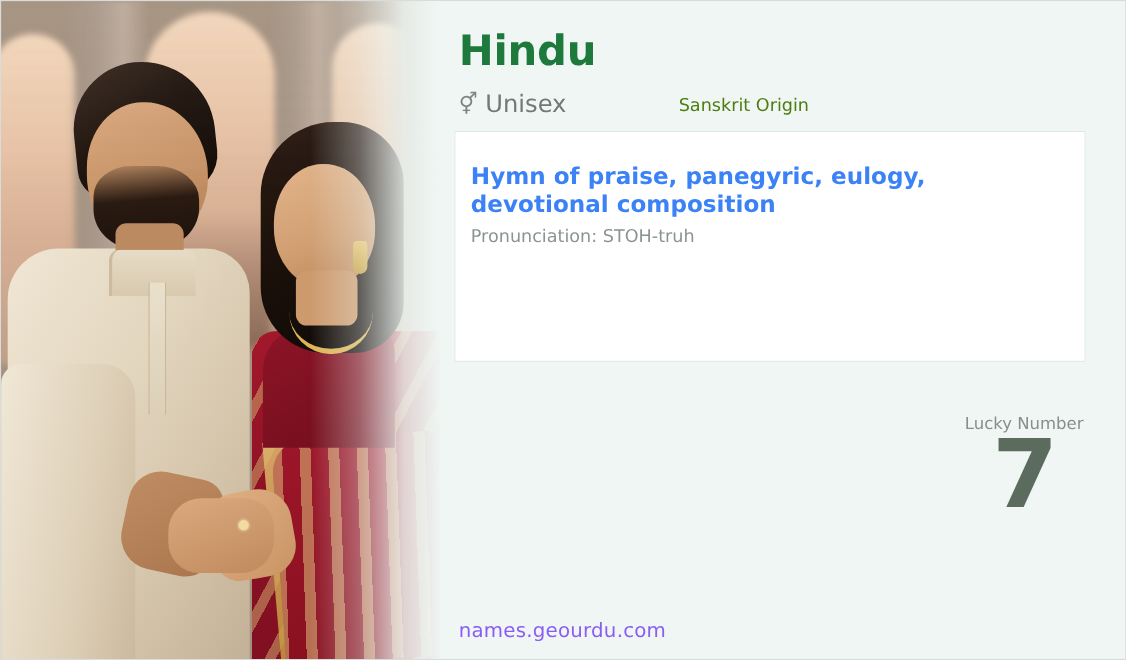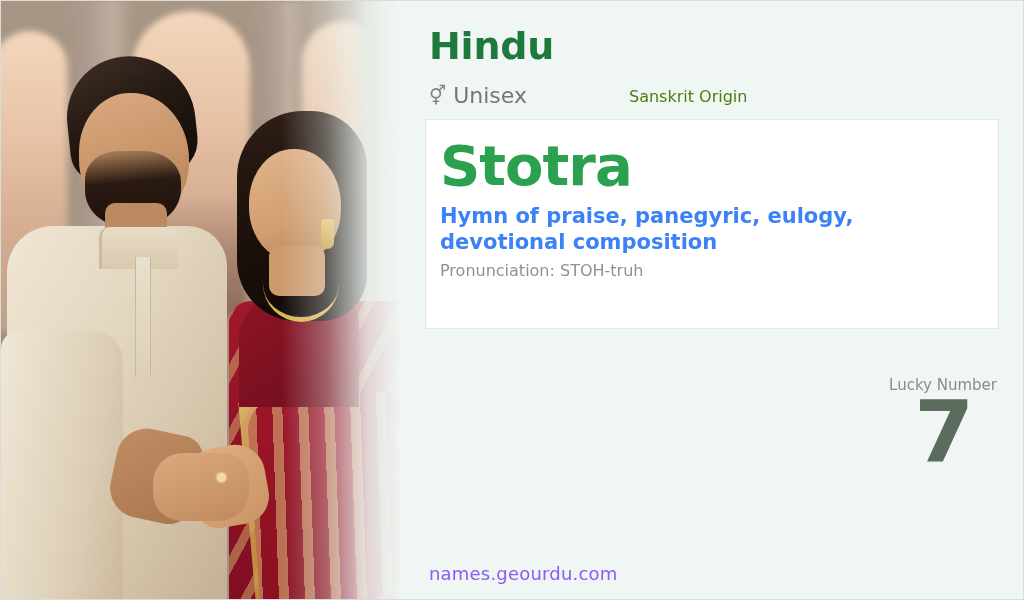--- a/index.html
+++ b/index.html
@@ -229,21 +229,21 @@
     position: absolute;
     right: 0; top: 0;
     width: 120px; height: 600px;
     background: linear-gradient(90deg, rgba(239,246,243,0) 0%, rgba(239,246,243,0.35) 38%, rgba(239,246,243,0.85) 72%, #eff6f3 100%);
     pointer-events: none;
   }
 
   
   .content {
     position: absolute;
-    left: 396px; top: 0;
+    left: 384px; top: 0;
     width: 628px; height: 508px;
   }
 
   .religion-title {
     position: absolute;
     left: 32px; top: 26px;
     font-size: 38px;
     font-weight: 700;
     color: #1e7a3c;
     letter-spacing: -0.2px;
@@ -391,21 +391,20 @@
 
     <div class="meta-row">
       <div class="gender-wrap">
         <span class="gender-icon">⚥</span>
         <span class="gender-label">Unisex</span>
       </div>
       <div class="origin-label">Sanskrit Origin</div>
     </div>
 
     <div class="name-card">
-      <div class="name-main">Stotra</div>
       <div class="name-meaning">Hymn of praise, panegyric, eulogy, devotional composition</div>
       <div class="name-pronunciation">Pronunciation: STOH-truh</div>
     </div>
 
     <div class="lucky-block">
       <div class="lucky-label">Lucky Number</div>
       <div class="lucky-value">7</div>
     </div>
 
 

